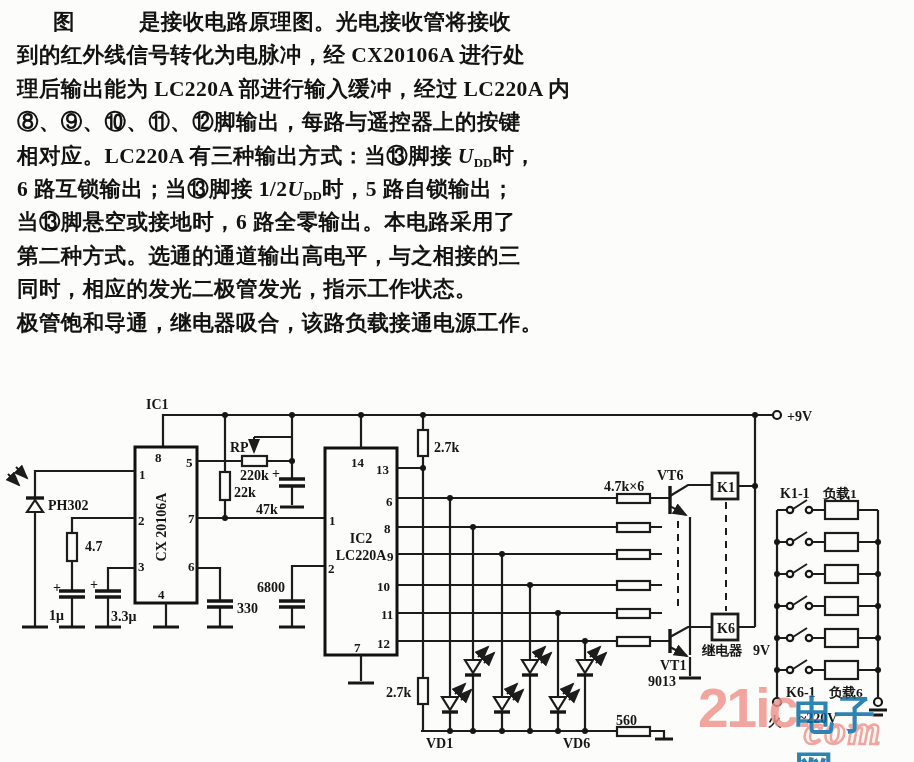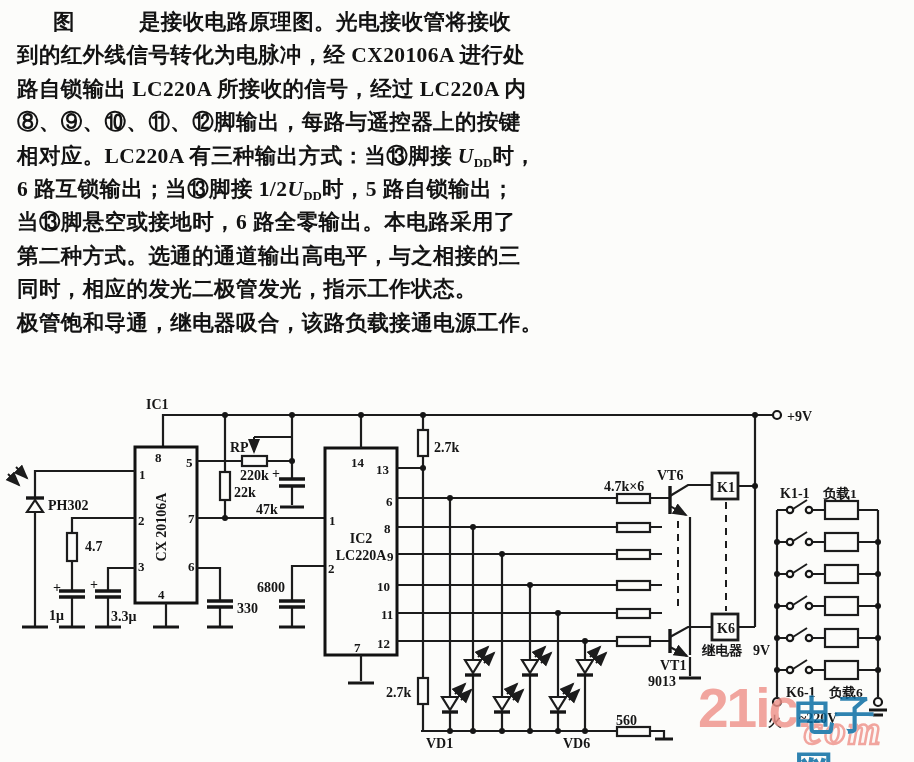--- a/index.html
+++ b/index.html
@@ -35,21 +35,21 @@
   .wm .tld{position:absolute;left:168px;top:32px;font-family:"Liberation Serif",serif;
       font-style:italic;font-weight:bold;font-size:42px;color:#fdf6f5;
       -webkit-text-stroke:2.5px #ef938b;letter-spacing:2px;}
 </style>
 </head>
 <body>
 
 <div class="para">
   <div class="pline"><span class="indent figgap">图</span><span>是接收电路原理图。光电接收管将接收</span></div>
   <div class="pline">到的红外线信号转化为电脉冲，经 CX20106A 进行处</div>
-  <div class="pline">路自锁输出 LC220A 所接收的信号，经过 LC220A 内</div>
+  <div class="pline">理后输出能为 LC220A 部进行输入缓冲，经过 LC220A 内</div>
   <div class="pline">⑧、⑨、⑩、⑪、⑫脚输出，每路与遥控器上的按键</div>
   <div class="pline"><span>相对应。LC220A 有三种输出方式：当⑬脚接 </span><span class="uvar">U</span><sub>DD</sub><span>时，</span></div>
   <div class="pline"><span>6 路互锁输出；当⑬脚接 1/2</span><span class="uvar">U</span><sub>DD</sub><span>时，5 路自锁输出；</span></div>
   <div class="pline">当⑬脚悬空或接地时，6 路全零输出。本电路采用了</div>
   <div class="pline">第二种方式。选通的通道输出高电平，与之相接的三</div>
   <div class="pline">同时，相应的发光二极管发光，指示工作状态。</div>
   <div class="pline">极管饱和导通，继电器吸合，该路负载接通电源工作。</div>
 </div>
 
 <svg width="914" height="762" viewBox="0 0 914 762">

